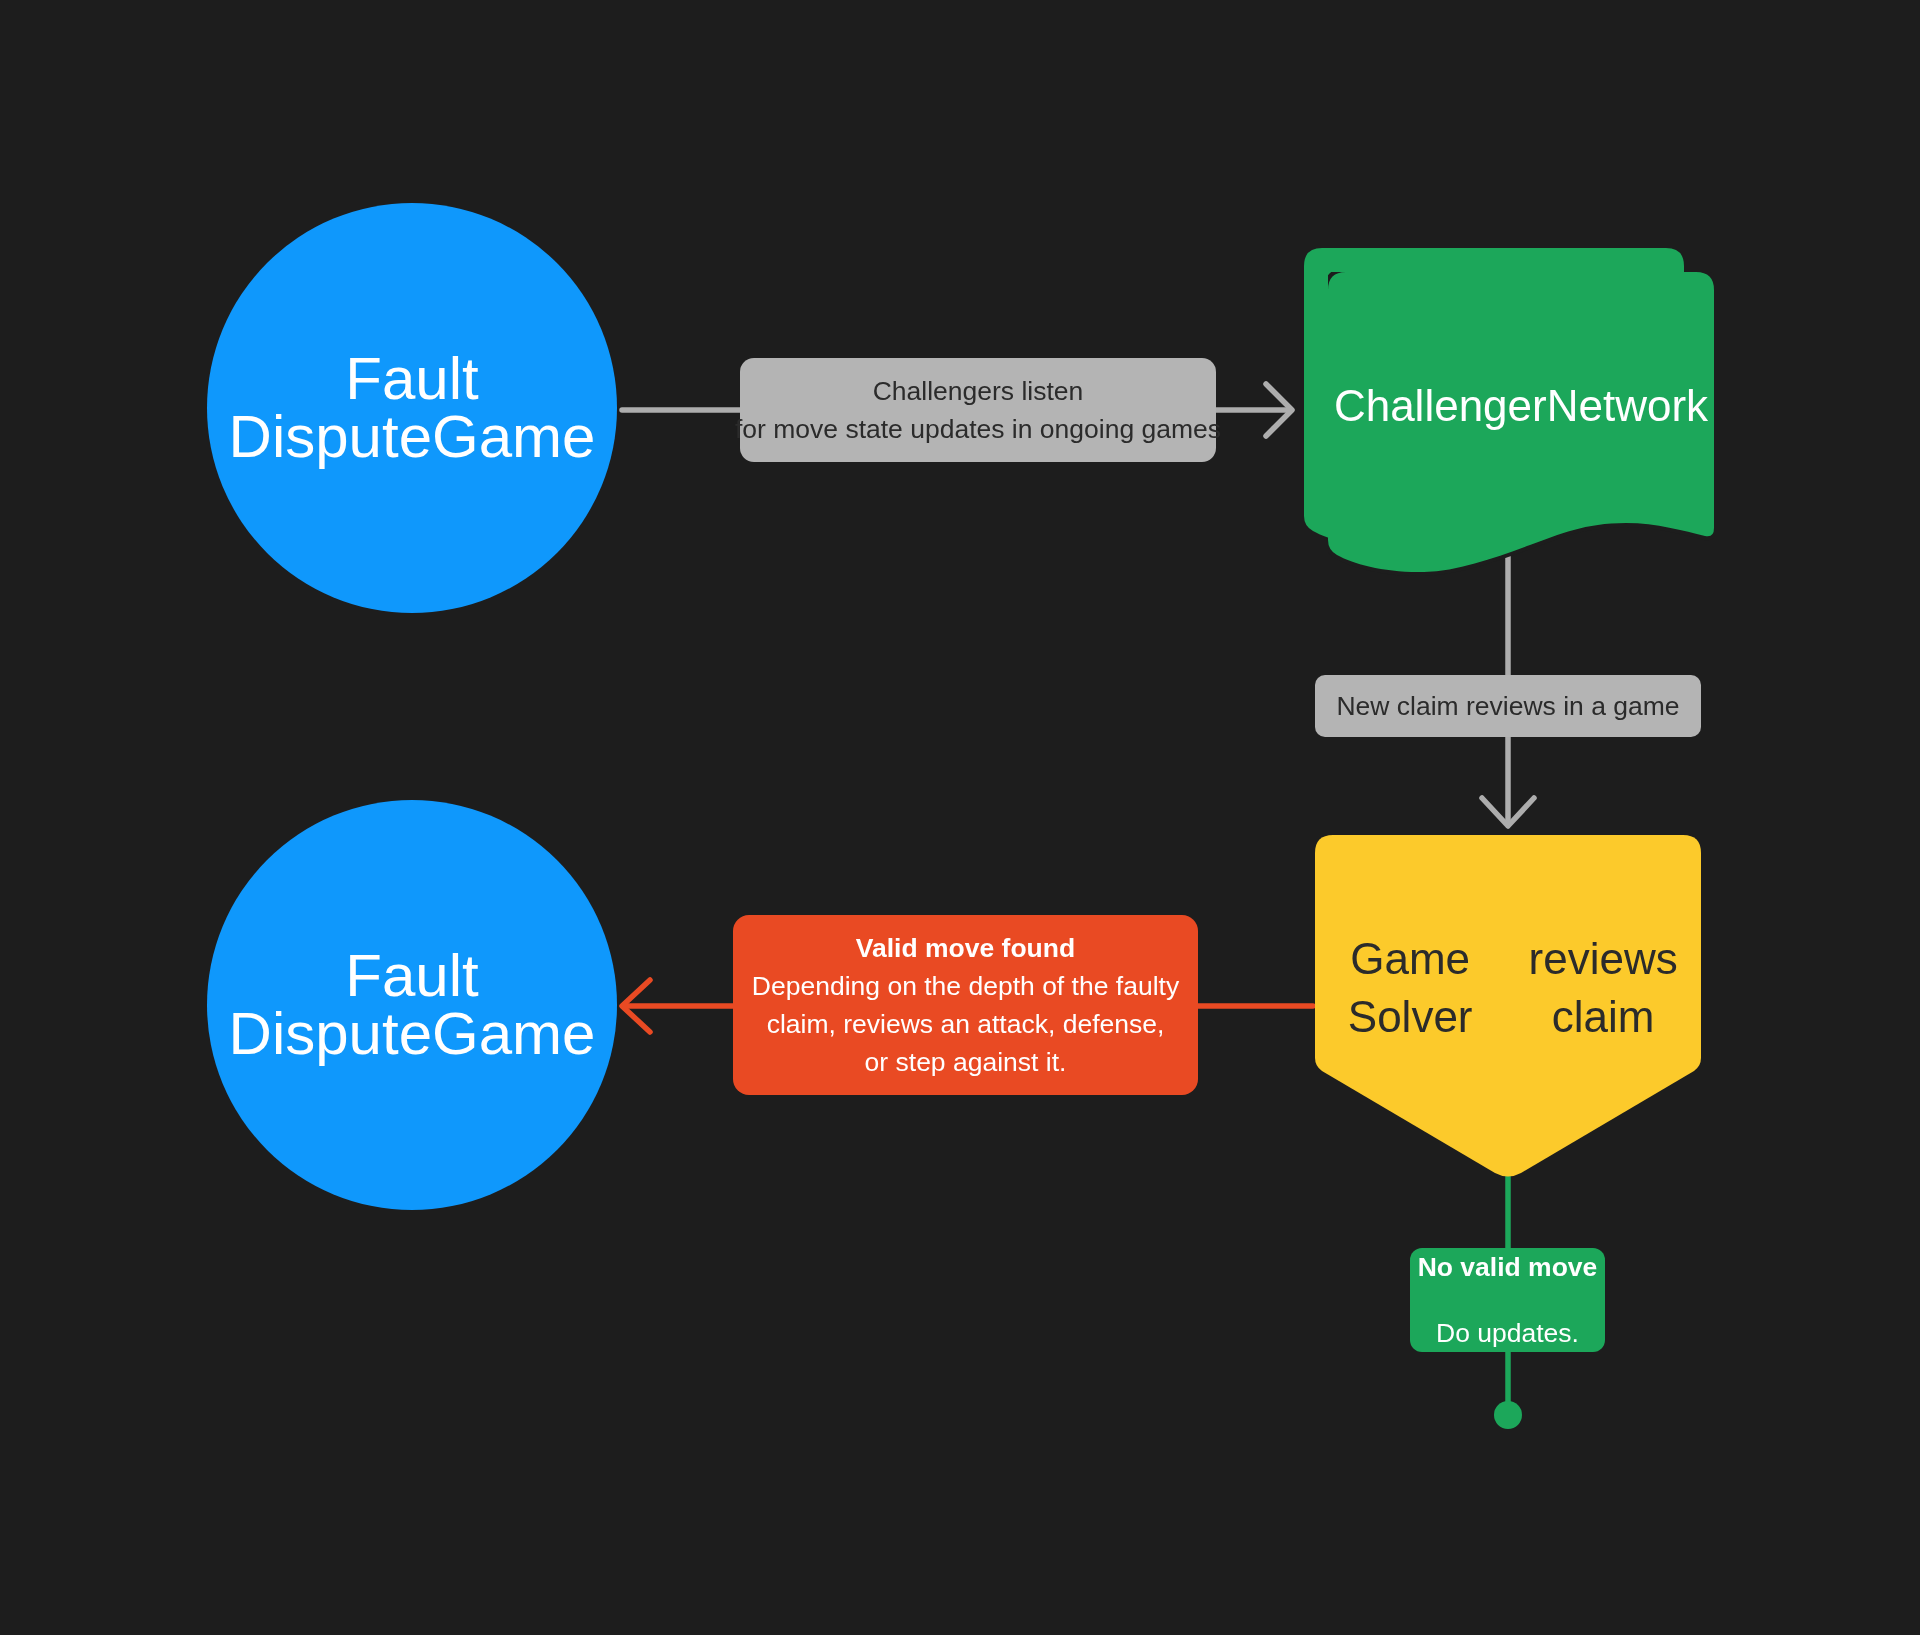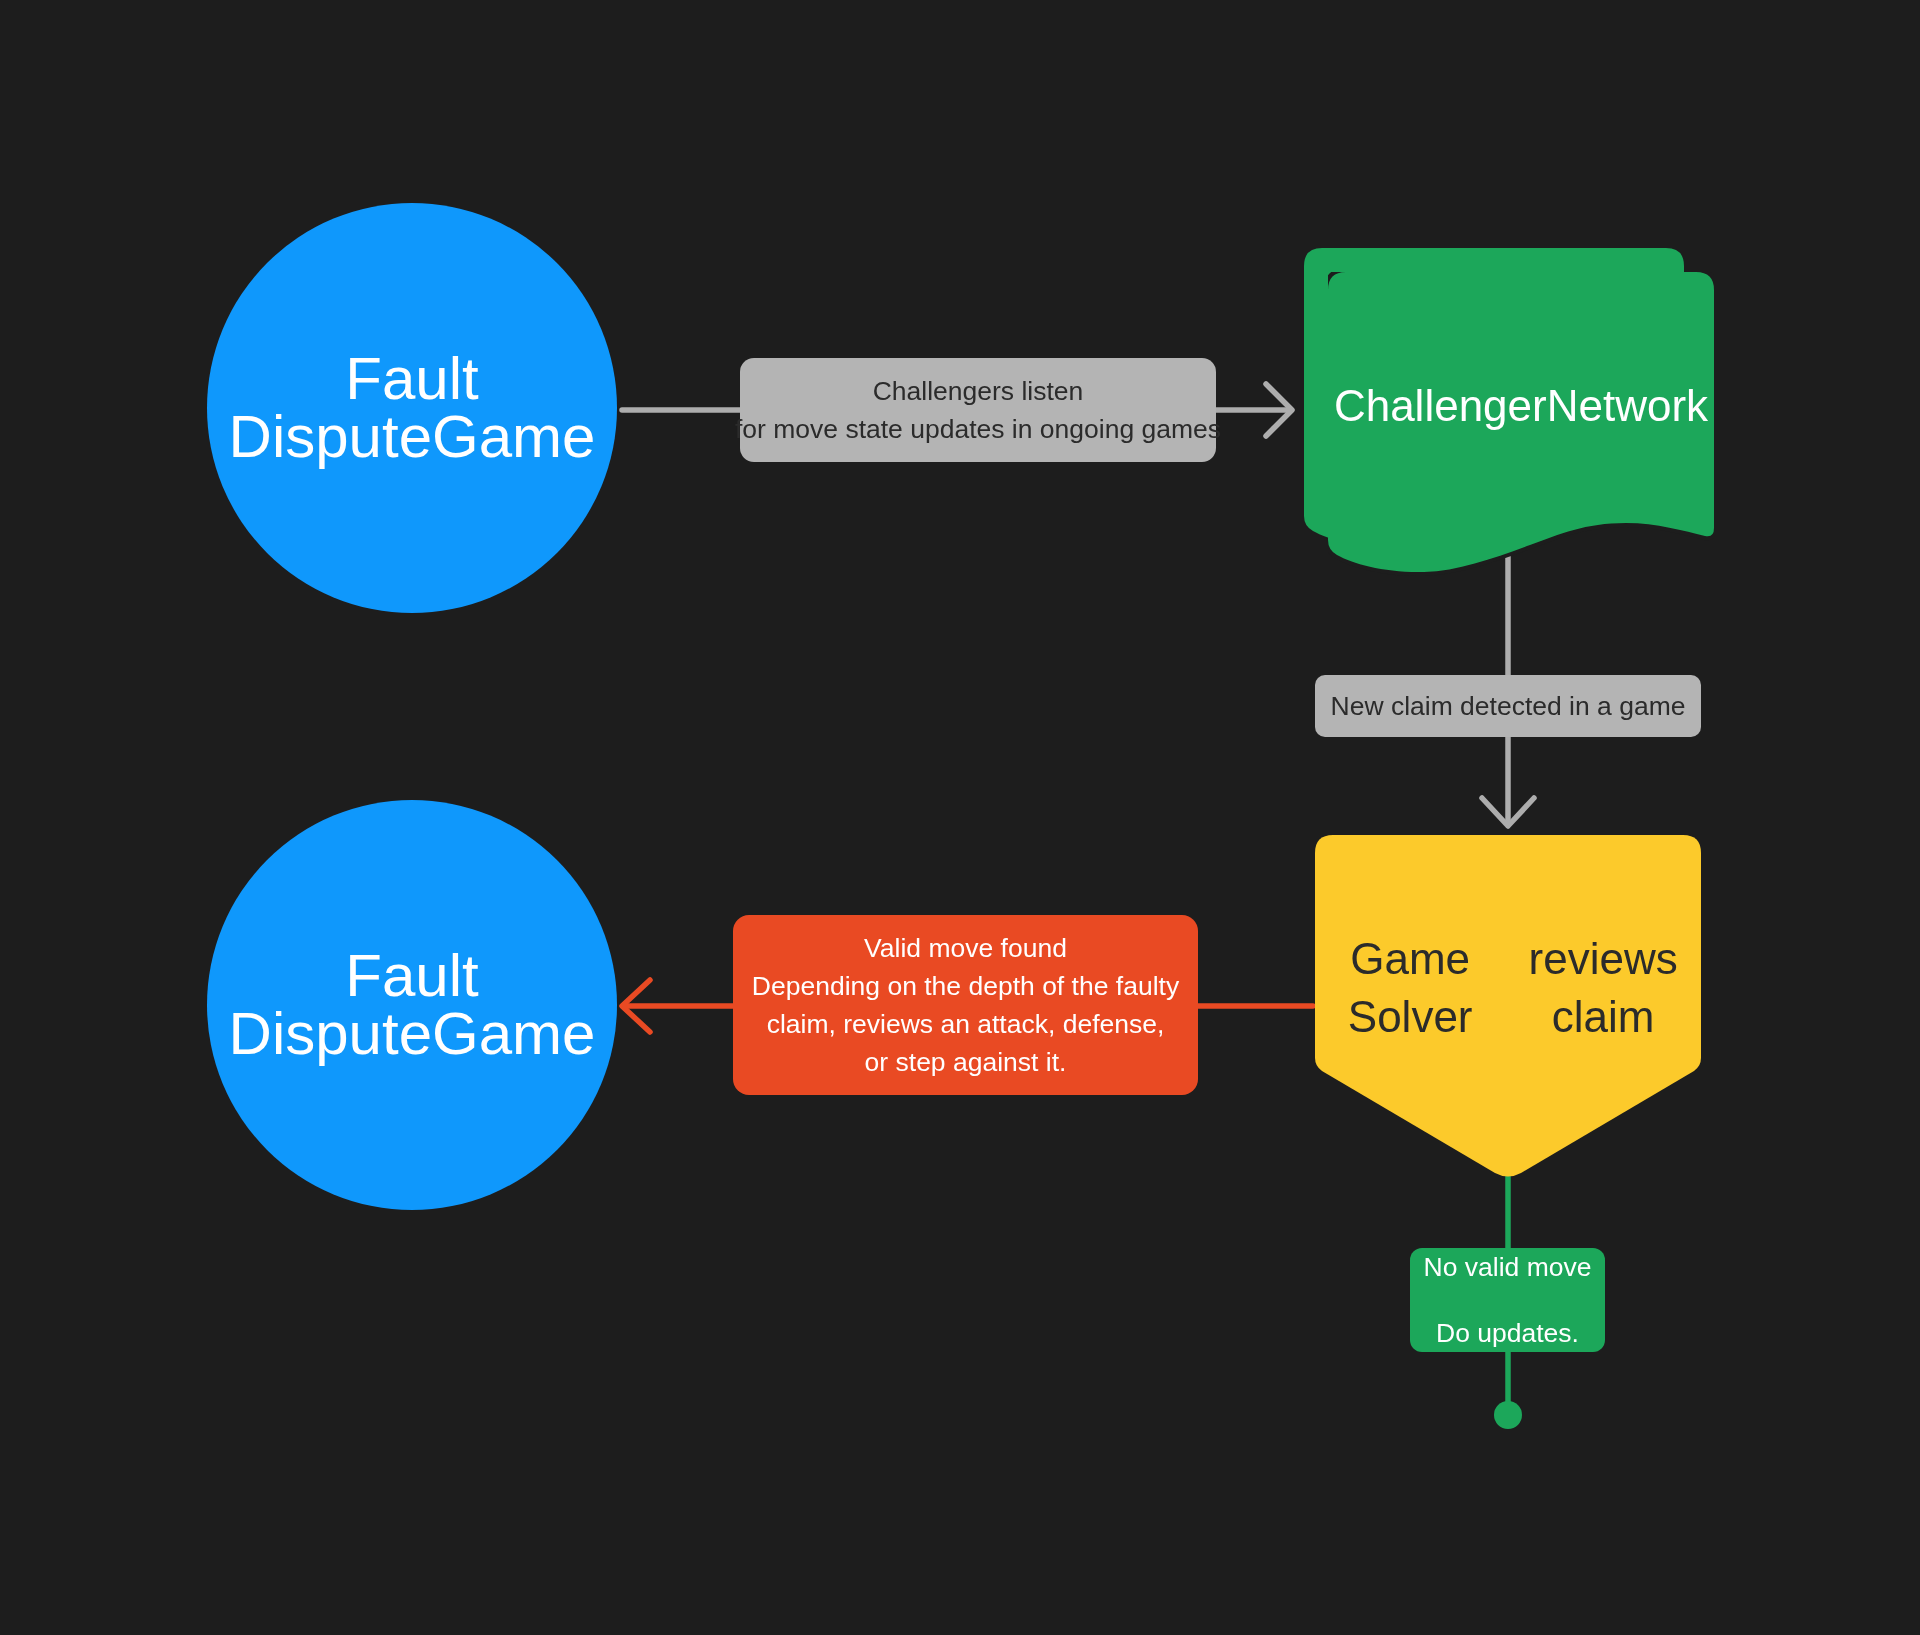--- a/index.html
+++ b/index.html
@@ -61,21 +61,21 @@
     display:flex;flex-direction:column;align-items:center;justify-content:center;
     text-align:center;font-size:26.5px;line-height:38px;
   }
   .green-label{
     background:var(--green);
     color:var(--light-text);
     border-radius:12px;
     display:flex;flex-direction:column;align-items:center;justify-content:center;
     text-align:center;font-size:26.5px;line-height:38px;
   }
-  .bold{font-weight:normal;}
+  .bold{font-weight:bold;}
   .nowrap{white-space:nowrap;}
 </style>
 </head>
 <body>
 
 <div class="canvas">
 
   <svg class="connectors" width="1920" height="1635" viewBox="0 0 1920 1635">
 
     <path class="gray-stroke" d="M622,410 H1290"></path>
@@ -106,21 +106,21 @@
     <div>Challenger</div>
     <div>Network</div>
   </div>
 
   <div class="abs gray-label labelbox" style="left:740px;top:358px;width:476px;height:104px;">
     <div class="nowrap">Challengers listen</div>
     <div class="nowrap">for move state updates in ongoing games</div>
   </div>
 
   <div class="abs gray-label labelbox" style="left:1315px;top:675px;width:386px;height:62px;border-radius:10px;">
-    <div class="nowrap">New claim detected in a game</div>
+    <div class="nowrap">New claim reviews in a game</div>
   </div>
 
   <svg class="abs shape" style="left:1315px;top:835px;" width="386" height="346" viewBox="0 0 386 346">
     <path class="pent-fill" d="M18,0 H368 Q386,0 386,18 V223 Q386,231 379,236 L206,338 Q193,345 180,338 L7,236 Q0,231 0,223 V18 Q0,0 18,0 Z"></path>
   </svg>
   <div class="abs node-text on-yellow" style="left:1315px;top:872px;width:386px;height:232px;align-items:center;">
     <div>Game Solver</div>
     <div>reviews claim</div>
   </div>
 

